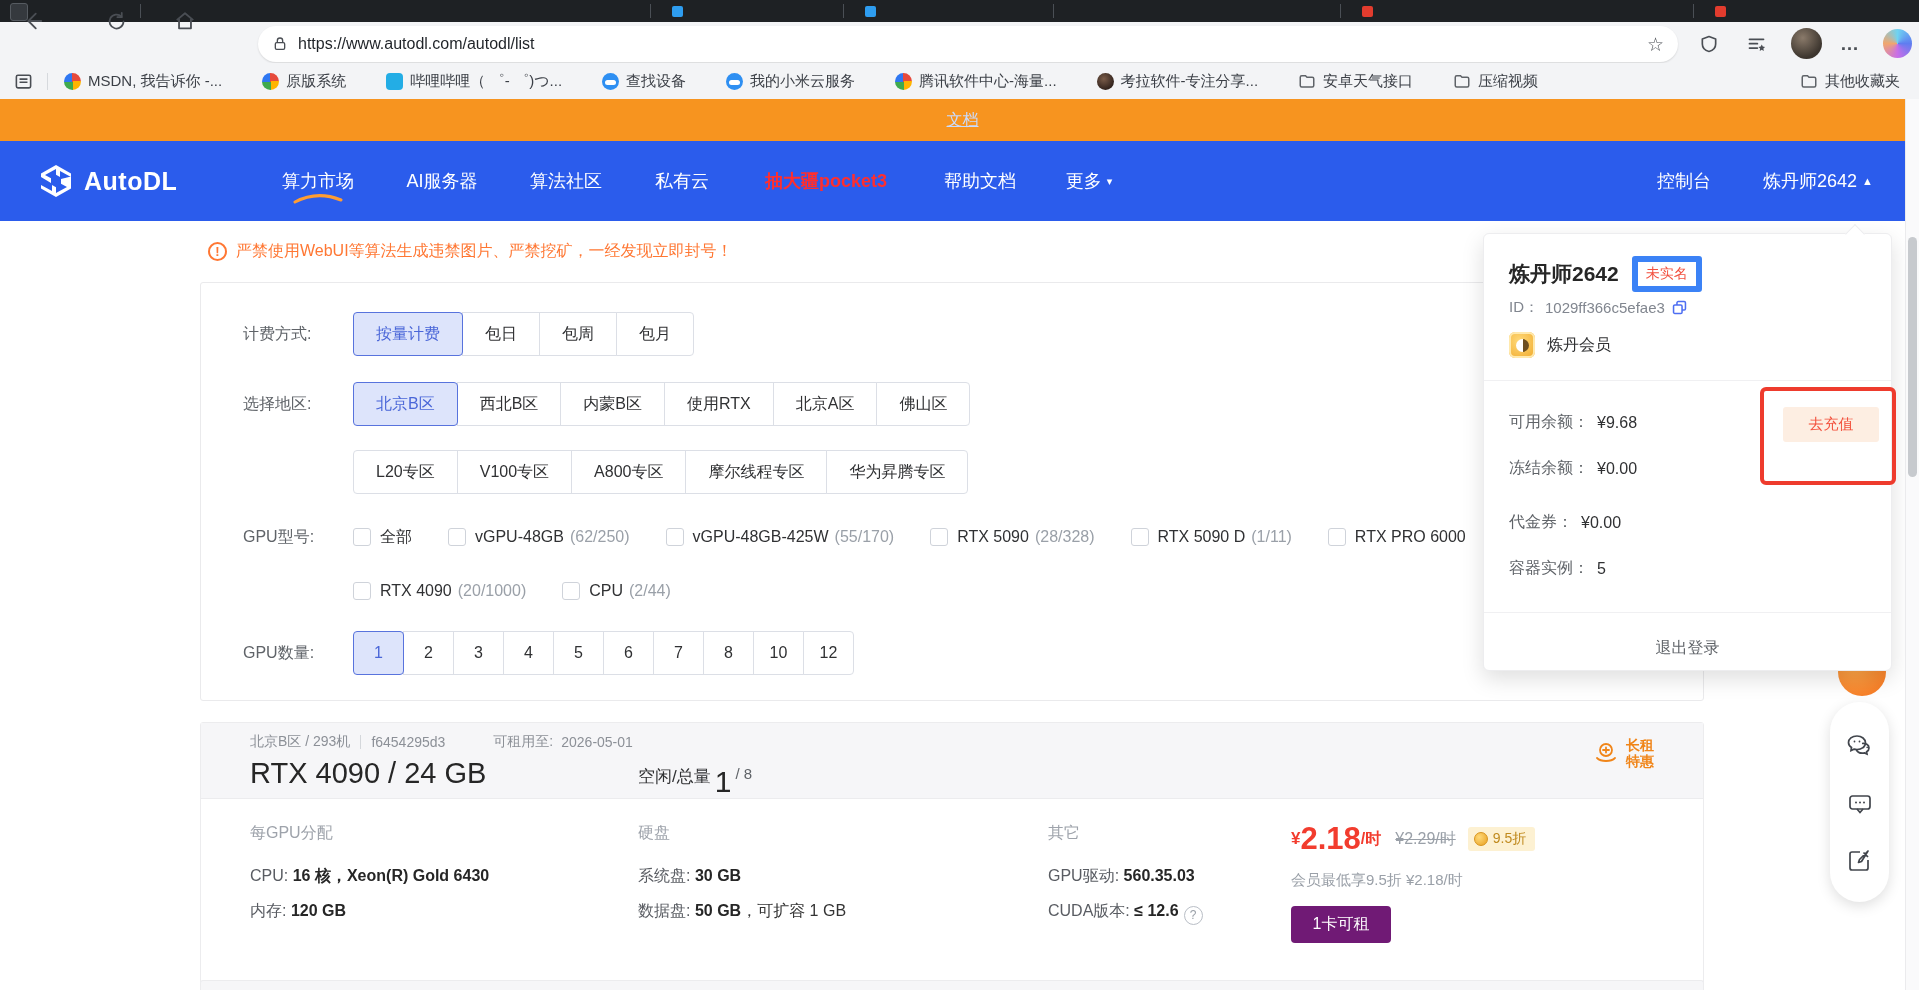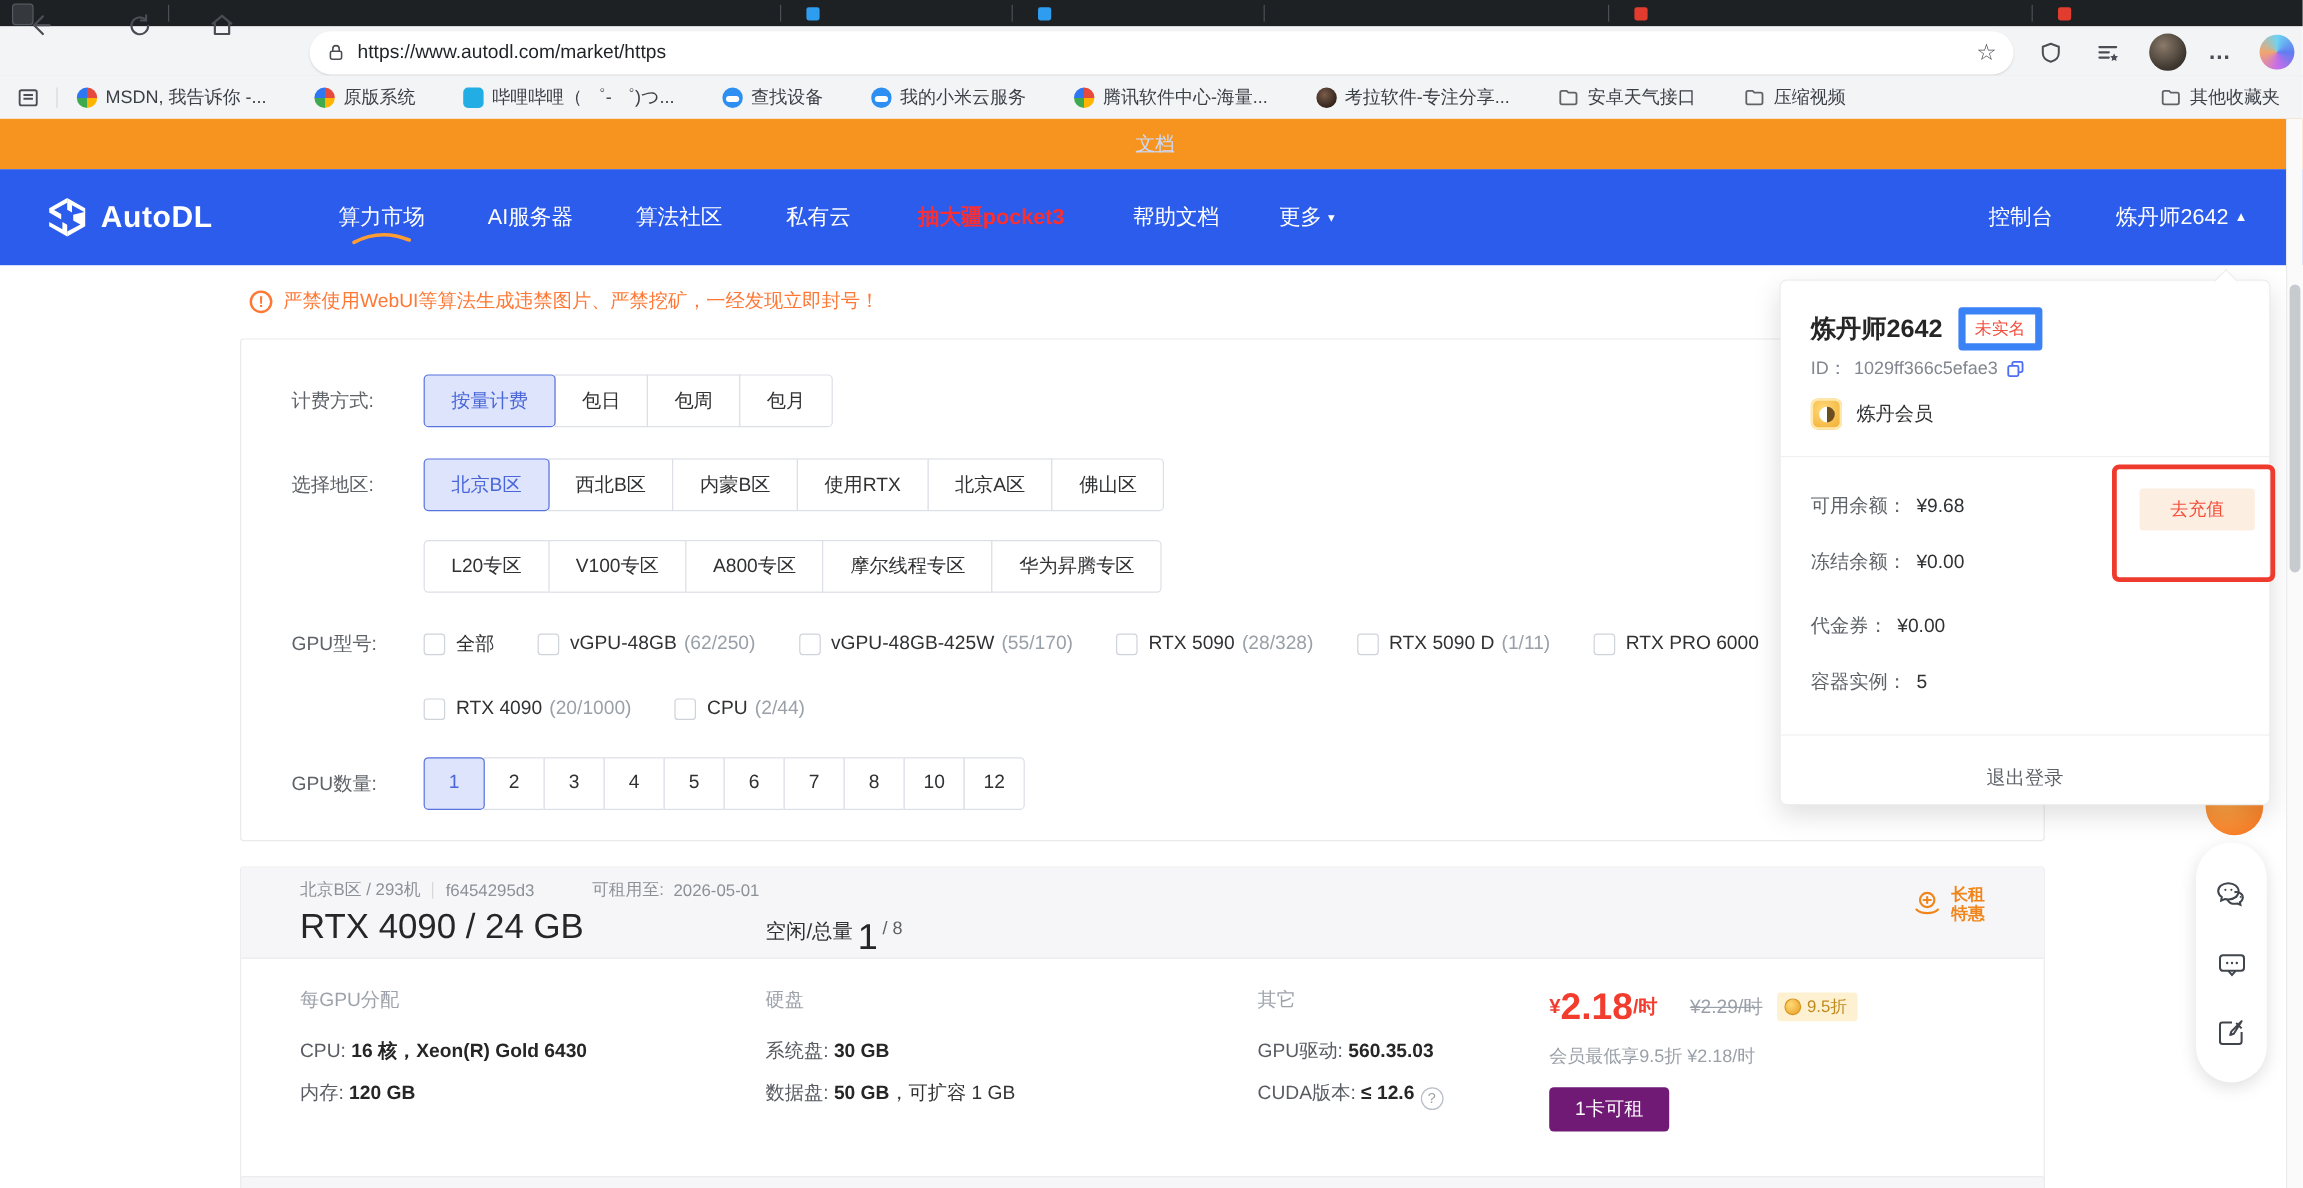--- a/index.html
+++ b/index.html
@@ -79,21 +79,21 @@
   .spec .r1{position:absolute;top:67px;white-space:nowrap}
   .spec .r2{position:absolute;top:102px;white-space:nowrap}
   .spec .lab{color:#595c62}
   .spec b{color:#262626;font-weight:bold}
   .qmark{display:inline-flex;width:17px;height:17px;border:1px solid #b9bec6;border-radius:50%;color:#9aa0a8;font-size:12px;
          align-items:center;justify-content:center;vertical-align:-3px;margin-left:5px}
   .priceline{position:absolute;left:1090px;top:22px;display:flex;align-items:center;white-space:nowrap}
   .pcur{color:#f23c2e;font-size:17px;font-weight:bold}
   .pbig{color:#f23c2e;font-size:31px;font-weight:bold}
   .punit{color:#f23c2e;font-size:16px;font-weight:bold}
-  .porig{color:#9aa0a8;font-size:16px;text-decoration:line-through;margin-left:27px}
+  .porig{color:#9aa0a8;font-size:16px;text-decoration:line-through;margin-left:14px}
   .pdisc{margin-left:12px;background:#fdf1d2;color:#c08a1e;font-size:14px;border-radius:3px;padding:3px 9px 3px 6px;
          display:flex;align-items:center;gap:5px}
   .coin{width:14px;height:14px;border-radius:50%;background:radial-gradient(circle at 35% 35%,#ffd978,#e8a021);border:1px solid #d8941c;box-sizing:border-box}
   .pmember{position:absolute;left:1090px;top:72px;color:#9aa0a8;font-size:15px;white-space:nowrap}
   .rentbtn{position:absolute;left:1090px;top:107px;width:100px;height:37px;background:#701a75;color:#fff;border:none;
            border-radius:4px;font-size:16px}
   .stub{left:200px;top:980px;width:1504px;height:10px;background:#f6f6f8;border:1px solid #ececee;border-bottom:none;border-radius:3px 3px 0 0;box-sizing:border-box}
 
   
   .upanel{left:1483px;top:233px;width:409px;height:438px;background:#fff;border:1px solid #ededef;border-radius:6px;
@@ -160,21 +160,21 @@
       <path d="M5.5 9.5 V20 H18.5 V9.5"></path>
     </svg>
 </div>
 <div class="abs urlpill">
   <span>
     <svg width="16" height="16" viewBox="0 0 24 24" fill="none" stroke="#4a4e54" stroke-width="2">
         <rect x="5" y="10" width="14" height="10" rx="2"></rect>
         <path d="M8 10 V7 a4 4 0 0 1 8 0 v3"></path>
       </svg>
   </span>
-  <span class="urltext">https://www.autodl.com/market/https</span>
+  <span class="urltext">https://www.autodl.com/autodl/list</span>
   <span style="color:#4a4e54;font-size:19px">☆</span>
 </div>
 <div class="abs chromeicn" style="left:1695px">
   <svg width="20" height="20" viewBox="0 0 24 24" fill="none" stroke="currentColor" stroke-width="2" stroke-linejoin="round">
       <path d="M12 3 L20 6 V12 C20 17 16 20 12 21 C8 20 4 17 4 12 V6 Z"></path>
     </svg>
 </div>
 <div class="abs chromeicn" style="left:1742px">
   <svg width="21" height="21" viewBox="0 0 24 24" fill="none" stroke="currentColor" stroke-width="2" stroke-linecap="round">
       <path d="M4 6 h16 M4 11 h9 M4 16 h9"></path>

